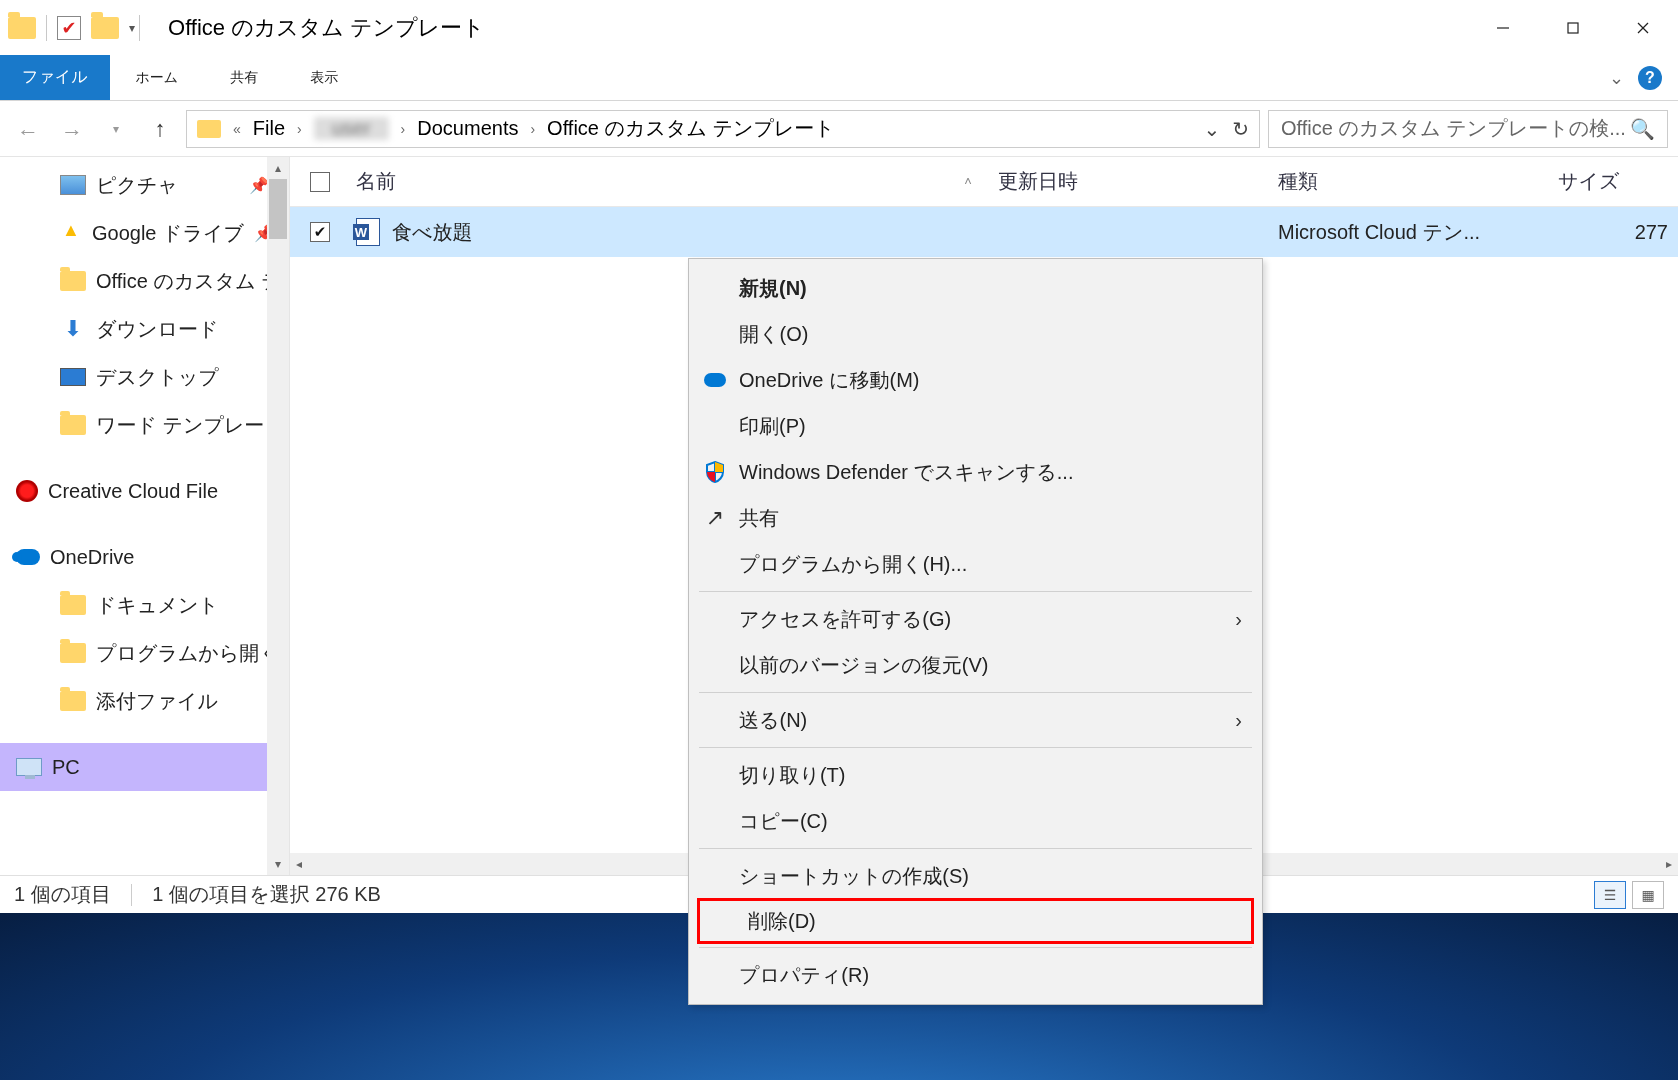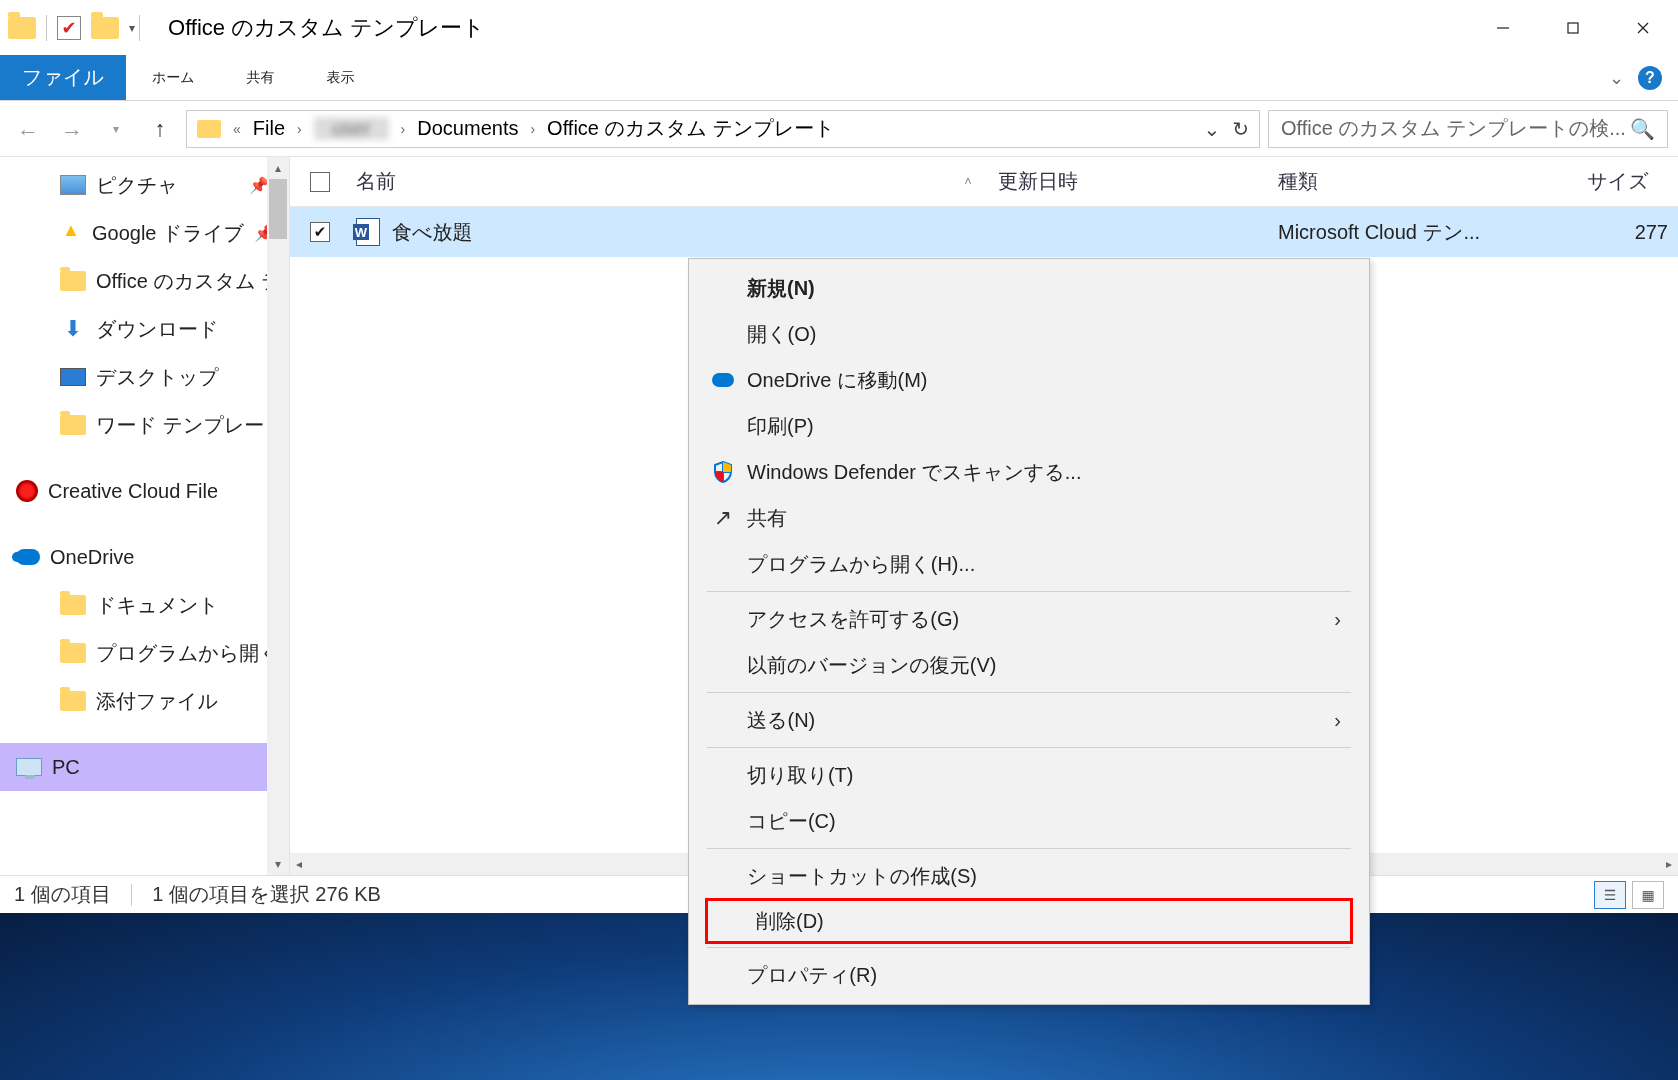--- a/index.html
+++ b/index.html
@@ -15,21 +15,21 @@
 .titlebar .check-ico { width:24px; height:24px; border:1px solid #888; display:flex; align-items:center; justify-content:center; color:#d22; font-size:18px; background:#fff;}
 .titlebar .qsep { width:1px; height:26px; background:#c8c8c8; margin:0 4px;}
 .titlebar .down-caret { color:#555; font-size:12px;}
 .titlebar .title-text { margin-left: 24px; font-size: 22px; color:#000; font-weight:400; }
 .titlebar .win-controls { margin-left:auto; display:flex; }
 .titlebar .win-controls div { width:70px; height:44px; display:flex; align-items:center; justify-content:center; font-size:16px; color:#222;}
 .titlebar .win-controls svg { width:16px; height:16px; }
 
 
 .ribbon { height: 46px; display:flex; align-items:stretch; border-bottom: 1px solid #d6d6d6; }
-.ribbon .file-tab { background:#1979ca; color:#fff; padding: 0 22px; display:flex; align-items:center; font-size:20px;}
+.ribbon .file-tab { background:#1979ca; color:#fff; padding: 0 22px; display:flex; align-items:center; font-size:16px;}
 .ribbon .tab { padding: 0 26px; display:flex; align-items:center; font-size:14px; color:#222;}
 .ribbon .rib-right { margin-left:auto; display:flex; align-items:center; padding-right:16px; gap:14px; color:#666;}
 .ribbon .chev { font-size:18px;}
 .ribbon .help-ico { width:24px; height:24px; border-radius:50%; background:#1979ca; color:#fff; display:flex; align-items:center; justify-content:center; font-size:16px; font-weight:bold;}
 
 
 .navbar { height: 56px; border-bottom:1px solid #e5e5e5; display:flex; align-items:center; padding: 0 10px; gap:8px;}
 .nav-btn { width:36px; height:36px; display:flex; align-items:center; justify-content:center; color:#9a9a9a; font-size:22px;}
 .nav-btn.active { color:#333; }
 .addr { flex:1; height:38px; border:1px solid #ccc; display:flex; align-items:center; padding:0 10px; gap:12px; font-size:20px; position:relative;}
@@ -66,32 +66,32 @@
 
 
 .content { flex:1; display:flex; flex-direction:column; position:relative; }
 .col-headers { height:50px; display:flex; align-items:center; border-bottom:1px solid #e8e8e8; color:#334; font-size:20px;}
 .col-check { width:60px; display:flex; justify-content:center;}
 .chkbox { width:20px; height:20px; border:1px solid #666; background:#fff; display:flex; align-items:center; justify-content:center; font-size:15px; color:#333;}
 .col-name { flex: 1 1 580px; padding-left: 6px;}
 .col-sort { color:#888; font-size:13px; text-align:center; width:40px;}
 .col-date { width:280px; padding-left:10px;}
 .col-type { width:280px; padding-left:10px;}
-.col-size { width:130px; padding-left:10px;text-align:center;}
+.col-size { width:130px; padding-left:10px;}
 
 .file-row { height:50px; display:flex; align-items:center; background:#cde8ff; font-size:20px; color:#222;}
 .file-row .chkbox { color:#111;}
 .file-ico-word { width:24px; height:28px; background:#fff; border:1px solid #2b579a; position:relative; flex-shrink:0; margin-right:12px;}
 .file-ico-word::after { content:'W'; position:absolute; left:-4px; top:5px; background:#2b579a; color:#fff; font-size:13px; font-weight:bold; width:16px; height:16px; display:flex; align-items:center; justify-content:center;}
 
 .content-scroll-h { height:22px; background:#f0f0f0; display:flex; align-items:center; color:#666; font-size:12px; padding:0 6px;}
 .content-scroll-h .track { flex:1; height:18px; margin:0 6px;}
 
 
-.ctxmenu { position:absolute; left:688px; top:258px; width:682px; background:#f2f2f2; border:1px solid #bfbfbf; box-shadow: 3px 3px 6px rgba(0,0,0,.15); padding: 6px 10px; z-index:50;}
+.ctxmenu { position:absolute; left:688px; top:258px; width:575px; background:#f2f2f2; border:1px solid #bfbfbf; box-shadow: 3px 3px 6px rgba(0,0,0,.15); padding: 6px 2px; z-index:50;}
 .ctx-item { height:46px; display:flex; align-items:center; padding: 0 18px 0 48px; font-size:20px; color:#222; position:relative;}
 .ctx-item.bold { font-weight:700;}
 .ctx-item .sub-arrow { margin-left:auto; color:#333; font-size:20px;}
 .ctx-sep { height:1px; background:#d0d0d0; margin: 4px 8px;}
 .ctx-ico { position:absolute; left:10px; width:28px; height:28px; display:flex; align-items:center; justify-content:center; font-size:20px;}
 .ico-od-mini { width:22px; height:14px; background:#0078d4; border-radius:8px;}
 .ico-shield { width:24px; height:24px; }
 .ico-share { font-size:22px; color:#333;}
 .ctx-highlight { border: 3px solid #ff0000; margin: -1px 6px; }
 

